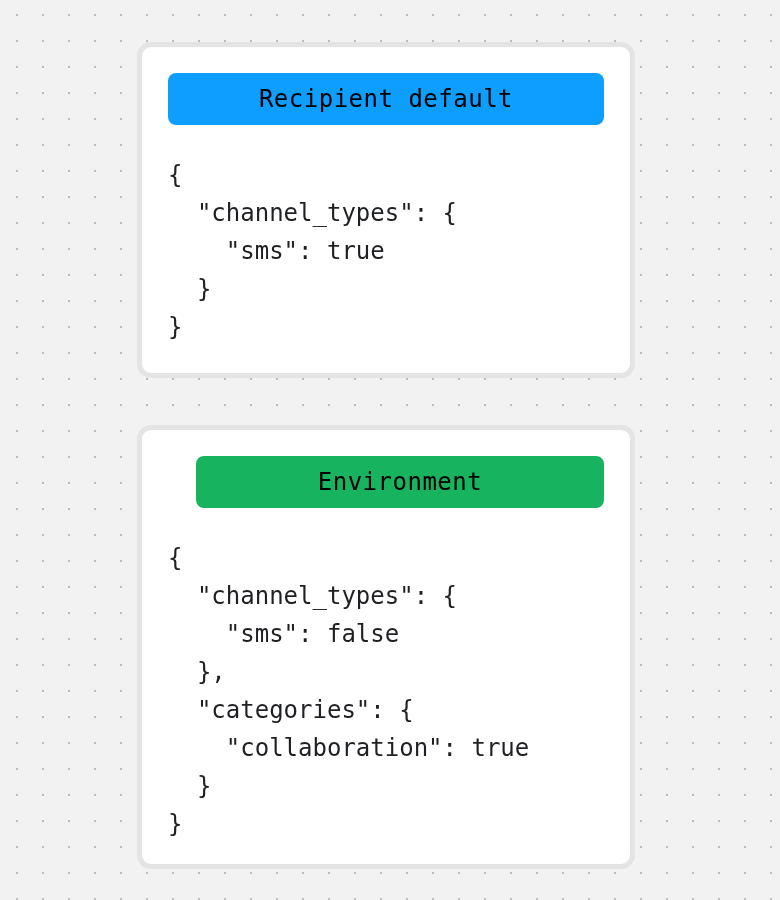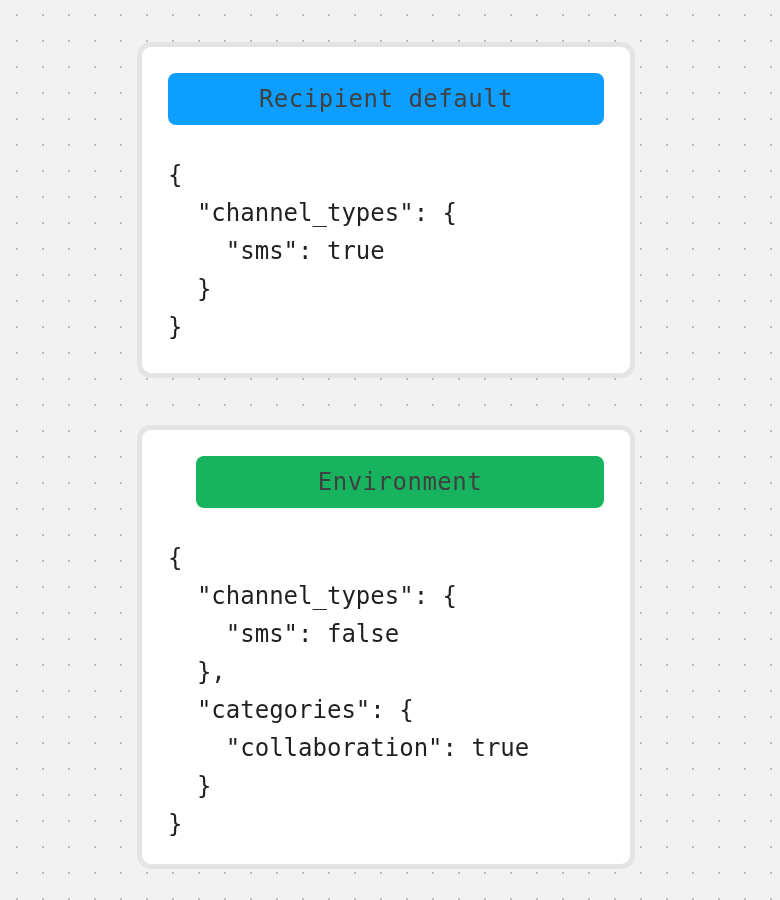--- a/index.html
+++ b/index.html
@@ -28,21 +28,21 @@
     padding: 26px;
   }
   .card-1 { top: 42px;  height: 336px; }
   .card-2 { top: 425px; height: 444px; }
   .badge {
     height: 52px;
     border-radius: 8px;
     display: flex;
     align-items: center;
     justify-content: center;
-    color: #404040;
+    color: #000000;
     font-size: 24px;
     letter-spacing: 0.5px;
     white-space: nowrap;
   }
   .code {
     margin: 31px 0 0 0;
     padding: 0;
     font-family: "DejaVu Sans Mono", "Liberation Mono", monospace;
     font-size: 24px;
     line-height: 38px;

